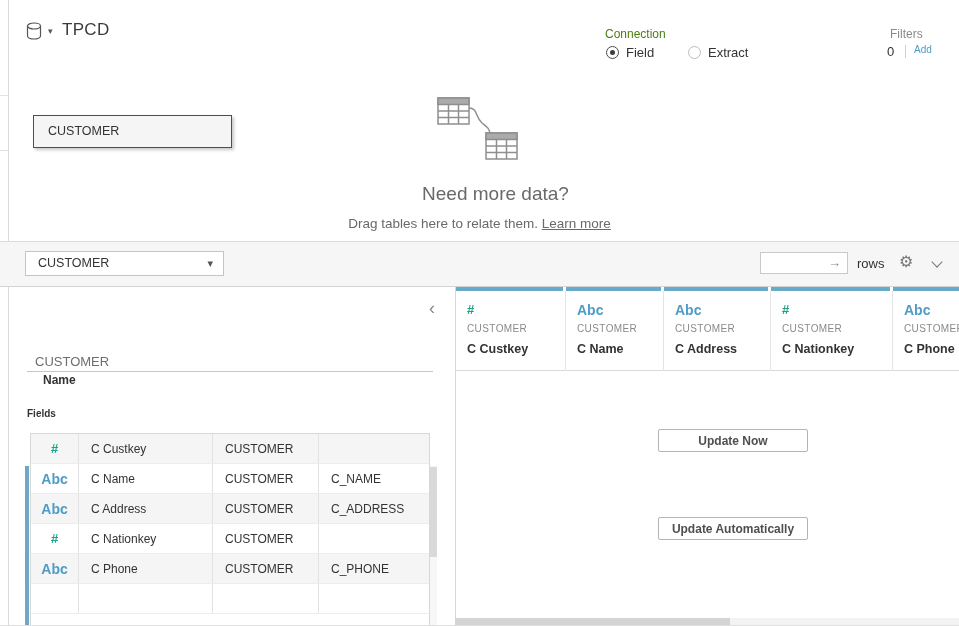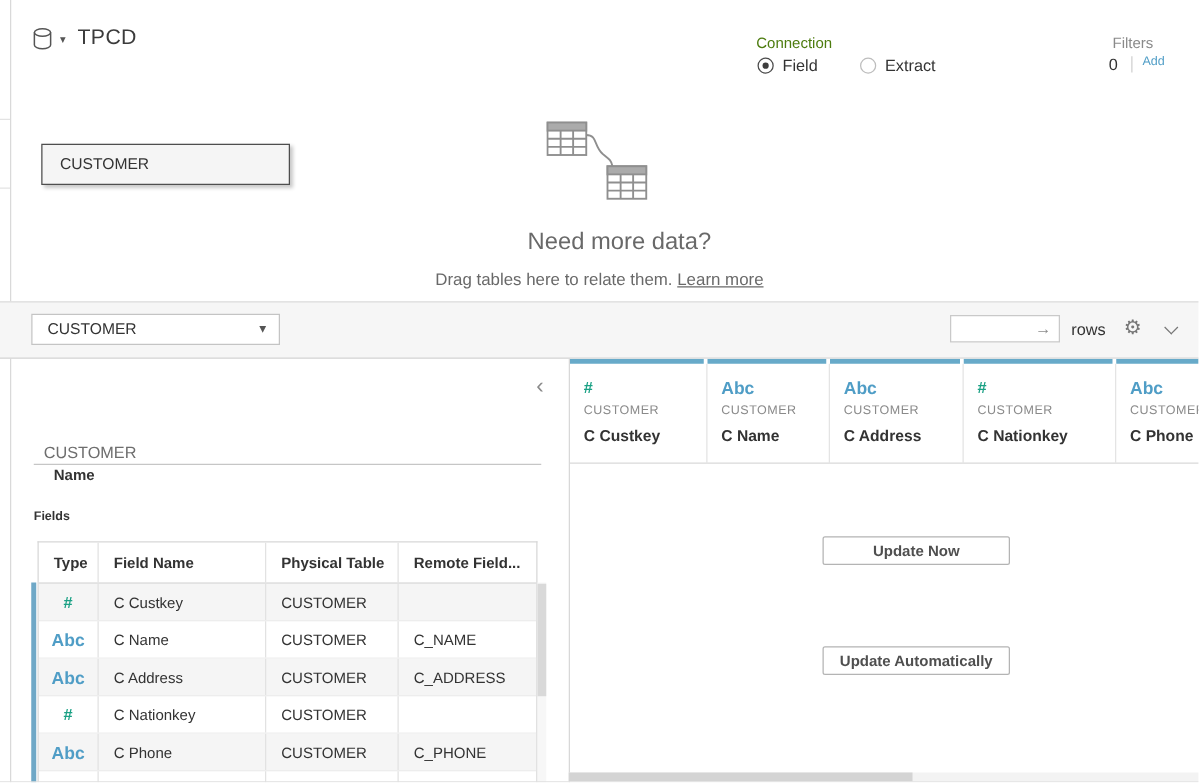--- a/index.html
+++ b/index.html
@@ -179,26 +179,20 @@
 
   <div class="panel-divider"></div>
   <div class="collapse-chevron">‹</div>
 
   <div class="name-label">Name</div>
   <input class="name-input" type="text" value="CUSTOMER" style="">
   <div class="name-underline"></div>
   <div class="fields-label">Fields</div>
 
   <div class="fields-table">
-    <div class="ft-header">
-      <div class="ft-cell ft-c0">Type</div>
-      <div class="ft-cell ft-c1">Field Name</div>
-      <div class="ft-cell ft-c2">Physical Table</div>
-      <div class="ft-cell ft-c3">Remote Field...</div>
-    </div>
     <div class="ft-body">
       <div class="ft-row">
         <div class="ft-cell ft-c0 ft-type">
             <span class="type-icon" data-kind="number">#</span>
           </div>
         <div class="ft-cell ft-c1">C Custkey</div>
         <div class="ft-cell ft-c2">CUSTOMER</div>
       </div>
       <div class="ft-row">
         <div class="ft-cell ft-c0 ft-type">

